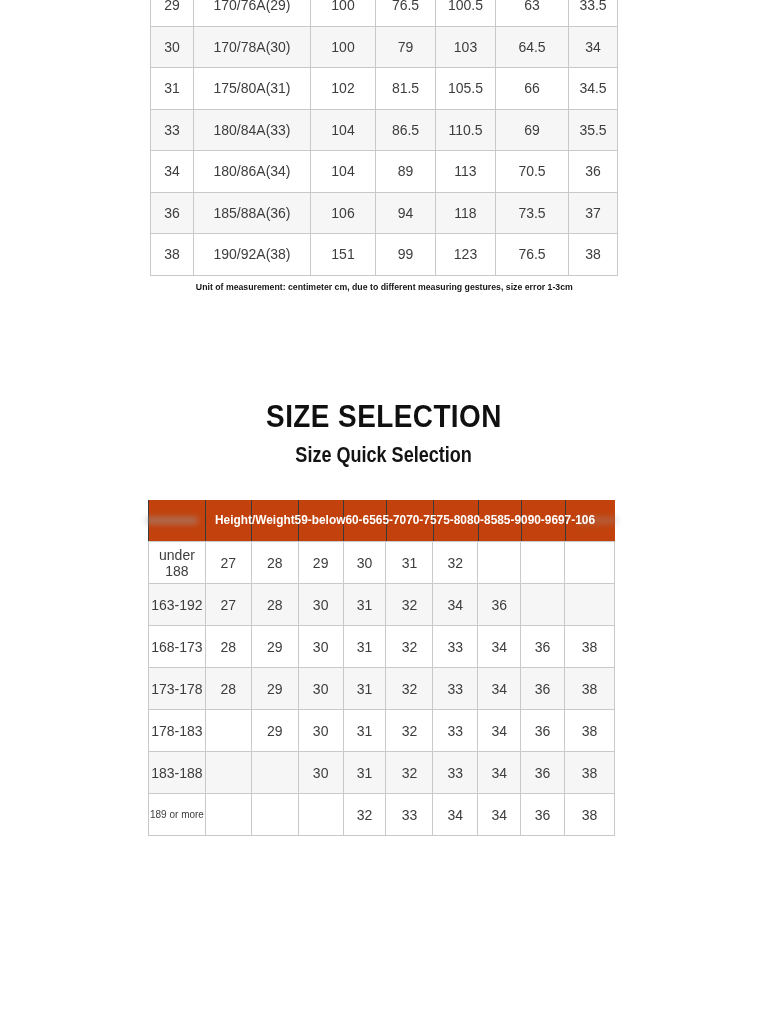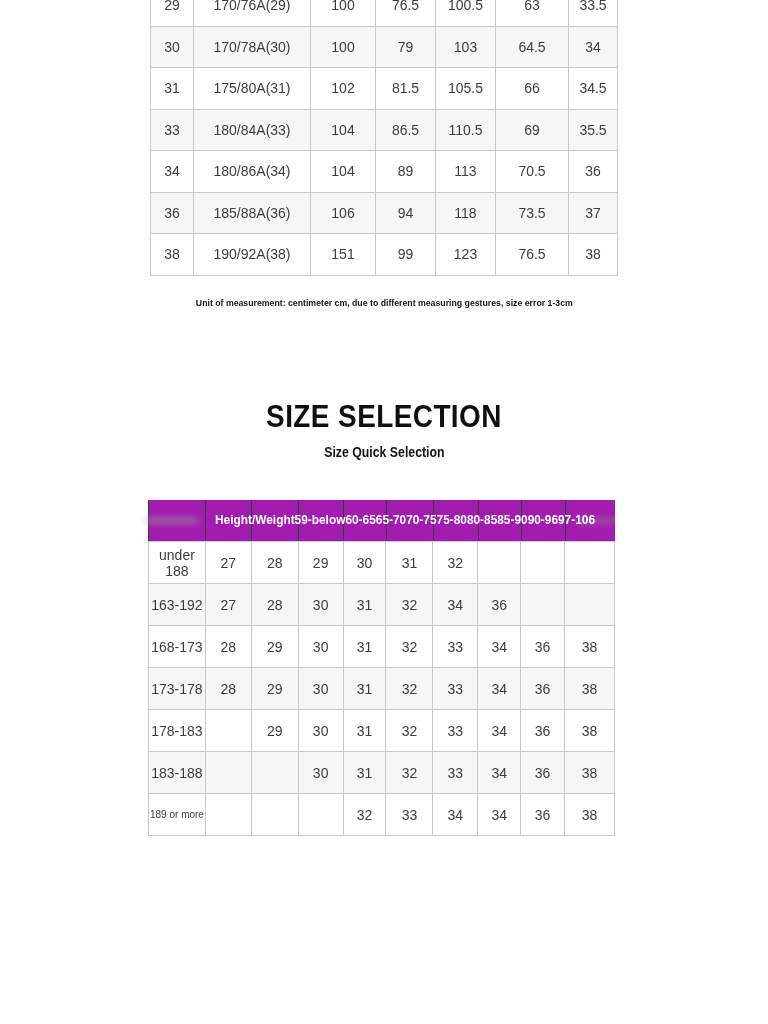--- a/index.html
+++ b/index.html
@@ -13,47 +13,47 @@
   table.grid td{
     border:1px solid #c9c9c9;text-align:center;vertical-align:middle;
     font-size:14px;color:#3d3d3d;background:#ffffff;padding:0;
   }
   .m-wrap td{height:40.5px;}
   tr.alt td{background:#f6f6f6;}
   .m-c0{width:43px;} .m-c1{width:117px;} .m-c2{width:65px;} .m-c3{width:60px;}
   .m-c4{width:60px;} .m-c5{width:73px;} .m-c6{width:49px;}
   
   .note{
-    position:absolute;left:0;right:0;top:298px;text-align:center;
+    position:absolute;left:0;right:0;top:282px;text-align:center;
     font-size:9px;font-weight:700;color:#161616;letter-spacing:0;
   }
   .note span{display:inline-block;transform:scaleX(.97);transform-origin:center;}
   
   .sec-title{
     position:absolute;left:0;right:0;text-align:center;color:#101010;
     font-weight:800;line-height:1;white-space:nowrap;
   }
   .sec-title > span{display:inline-block;transform-origin:center;}
   #size-title{top:401px;font-size:31px;}
   #size-title > span{transform:scaleX(.9);letter-spacing:.5px;}
   #models-title{top:912px;font-size:19px;}
   #models-title > span{transform:scaleX(.95);letter-spacing:1px;}
   .sec-sub{
     position:absolute;left:0;right:0;text-align:center;color:#141414;
     font-weight:700;line-height:1;white-space:nowrap;
   }
   .sec-sub > span{display:inline-block;transform-origin:center;}
-  #size-sub{top:444px;font-size:15px;}
+  #size-sub{top:444px;font-size:22px;}
   #size-sub > span{transform:scaleX(.82);}
   #models-sub{top:950px;font-size:17px;margin-top:37px;}
   #models-sub > span{transform:scaleX(.9);}
   
   .s-wrap{position:absolute;left:148px;top:500px;width:467px;}
   .s-header{
-    position:relative;display:grid;height:41px;background:#a21caf;
+    position:relative;display:grid;height:41px;background:#c2410c;
     grid-template-columns:57px 46px 47px 45px 43px 47px 45px 43px 44px 50px;
     text-align:center;
   }
   .s-header .hcell{border-left:1px solid #3a3a3a;height:100%;}
   .s-header .hcell:first-child{border-left:none;}
   .s-header-text{
     position:absolute;left:67px;top:0;line-height:41px;color:#ffffff;
     font-size:12.5px;font-weight:700;white-space:nowrap;
     transform:scaleX(.95);transform-origin:left center;
   }

